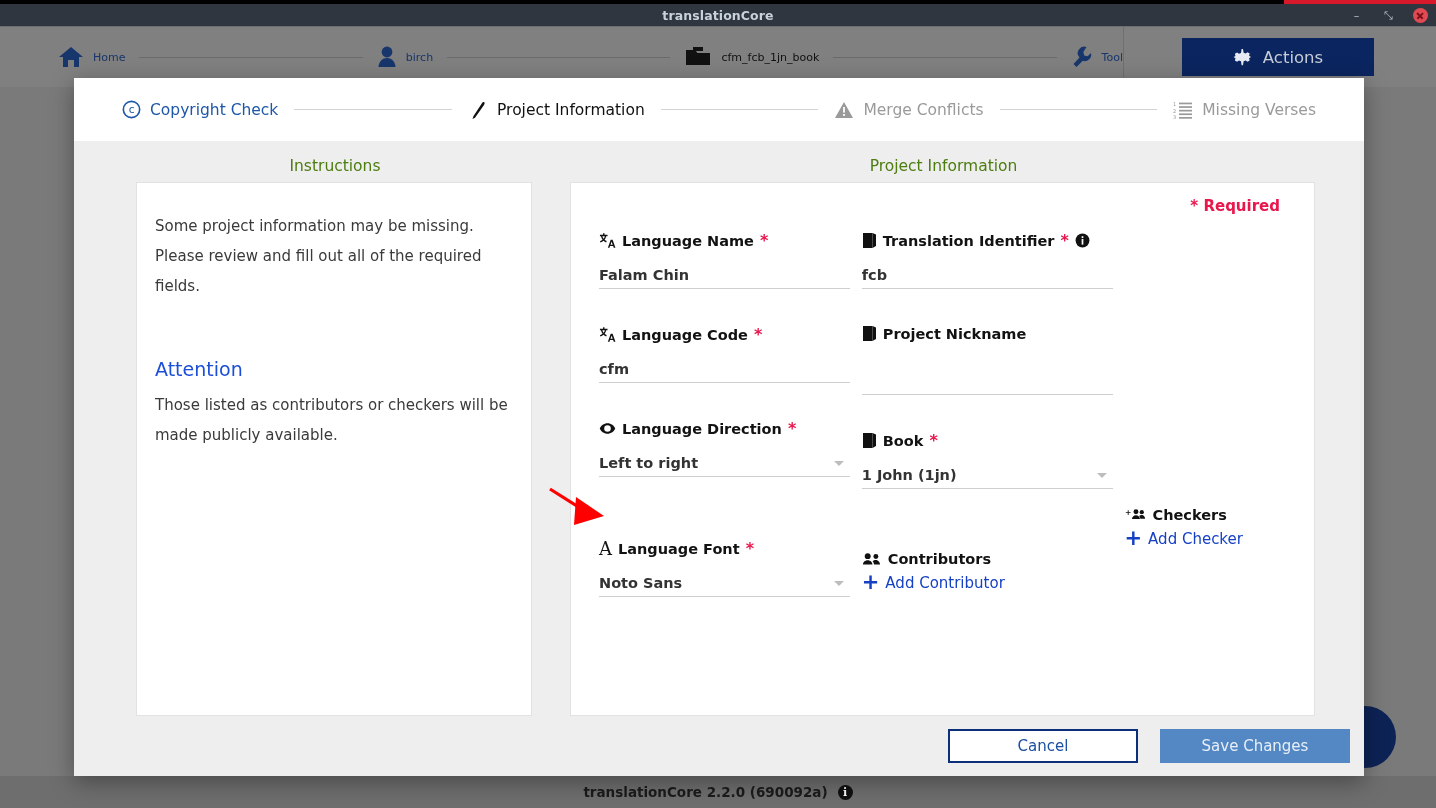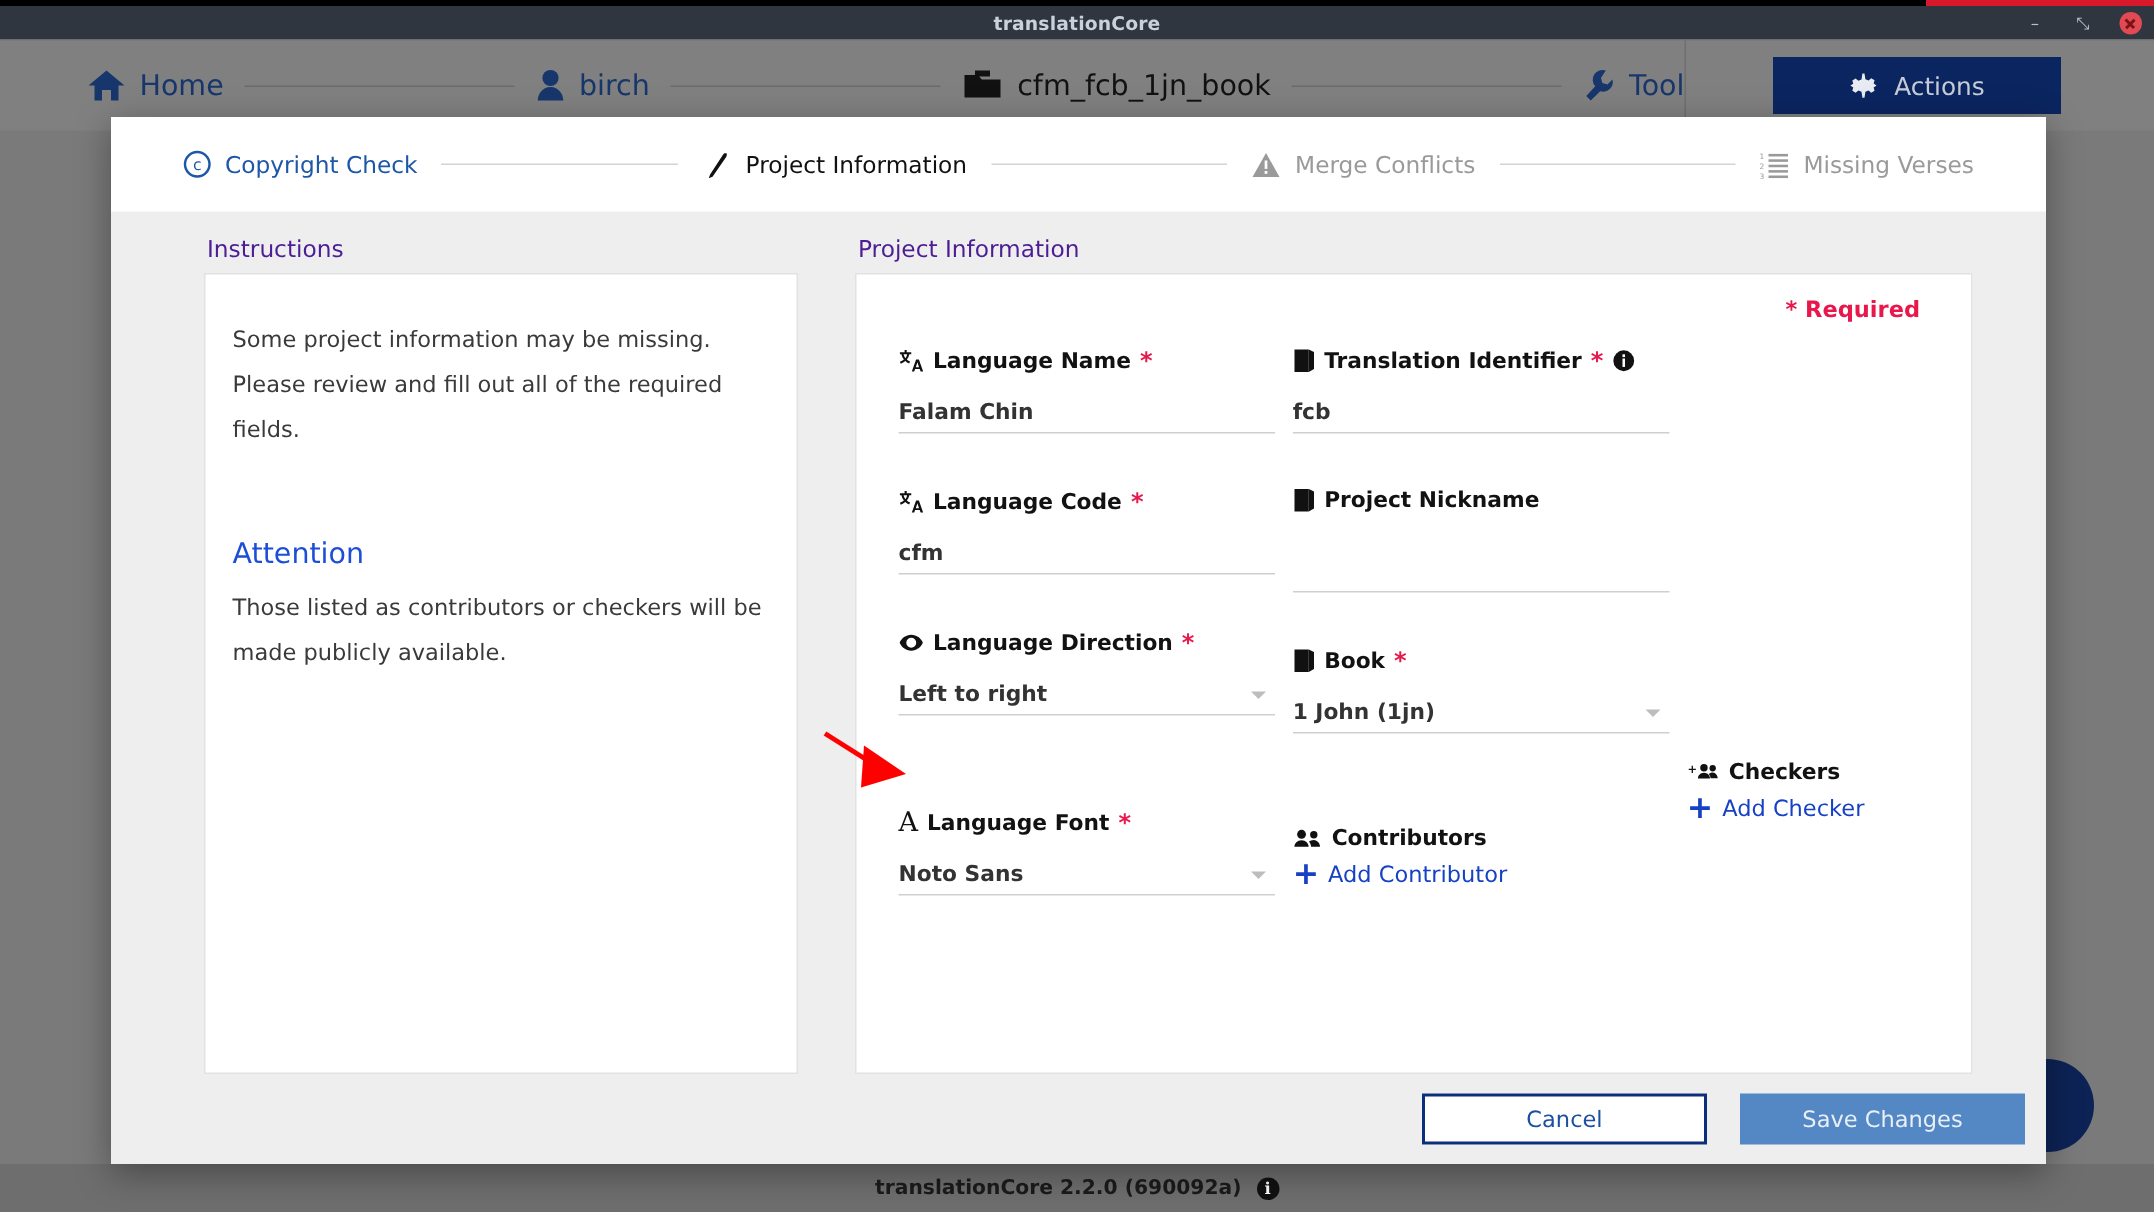--- a/index.html
+++ b/index.html
@@ -58,21 +58,21 @@
   }
   .topnav {
     position: absolute; left: 0; top: 0; width: 1436px; height: 60px;
     background: #808080;
     display: flex; align-items: center;
   }
   .crumbs {
     display: flex; align-items: center; flex: 1; padding-left: 58px; gap: 0;
   }
   .crumb { display: flex; align-items: center; gap: 9px; color: #17366b; }
-  .crumb .ctext { font-size: 19px; color: #17366b; }
+  .crumb .ctext { font-size: 11px; color: #17366b; }
   .crumb-line { height: 1px; background: #6b6b6b; flex: 1; margin: 0 14px;
                 min-width: 40px; }
   .nav-divider {
     width: 1px; height: 60px; background: #6f6f6f;
   }
   .actions-btn {
     width: 192px; height: 38px; background: #0b2560;
     display: flex; align-items: center; justify-content: center; gap: 10px;
     margin-left: 58px; margin-right: 62px;
   }
@@ -115,21 +115,21 @@
   .step .stext { font-size: 15.5px; }
   .step.done .stext { color: #1d57a8; }
   .step.active .stext { color: #111; }
   .step.todo .stext { color: #9a9a9a; }
   .step-line { height: 1px; background: #d3d3d3; flex: 1; margin: 0 16px; }
 
   .modal-body {
     display: flex; padding: 16px 24px 0 62px; gap: 38px; height: 575px;
   }
   .panel-label {
-    font-size: 15.5px; color: #4c1d95; margin-bottom: 7px; padding-left: 2px;
+    font-size: 15.5px; color: #4d7c0f; margin-bottom: 7px; padding-left: 2px; text-align: center;
   }
   .col-left  { width: 396px; display: flex; flex-direction: column; }
   .col-right { width: 745px; display: flex; flex-direction: column; }
 
   .card {
     background: #fff; border: 1px solid #e2e2e2; flex: 1;
   }
   .instructions-card { padding: 28px 18px 0 18px; }
   .instructions-card p {
     font-size: 15px; color: #3a3a3a; line-height: 2.0; margin-bottom: 6px;

